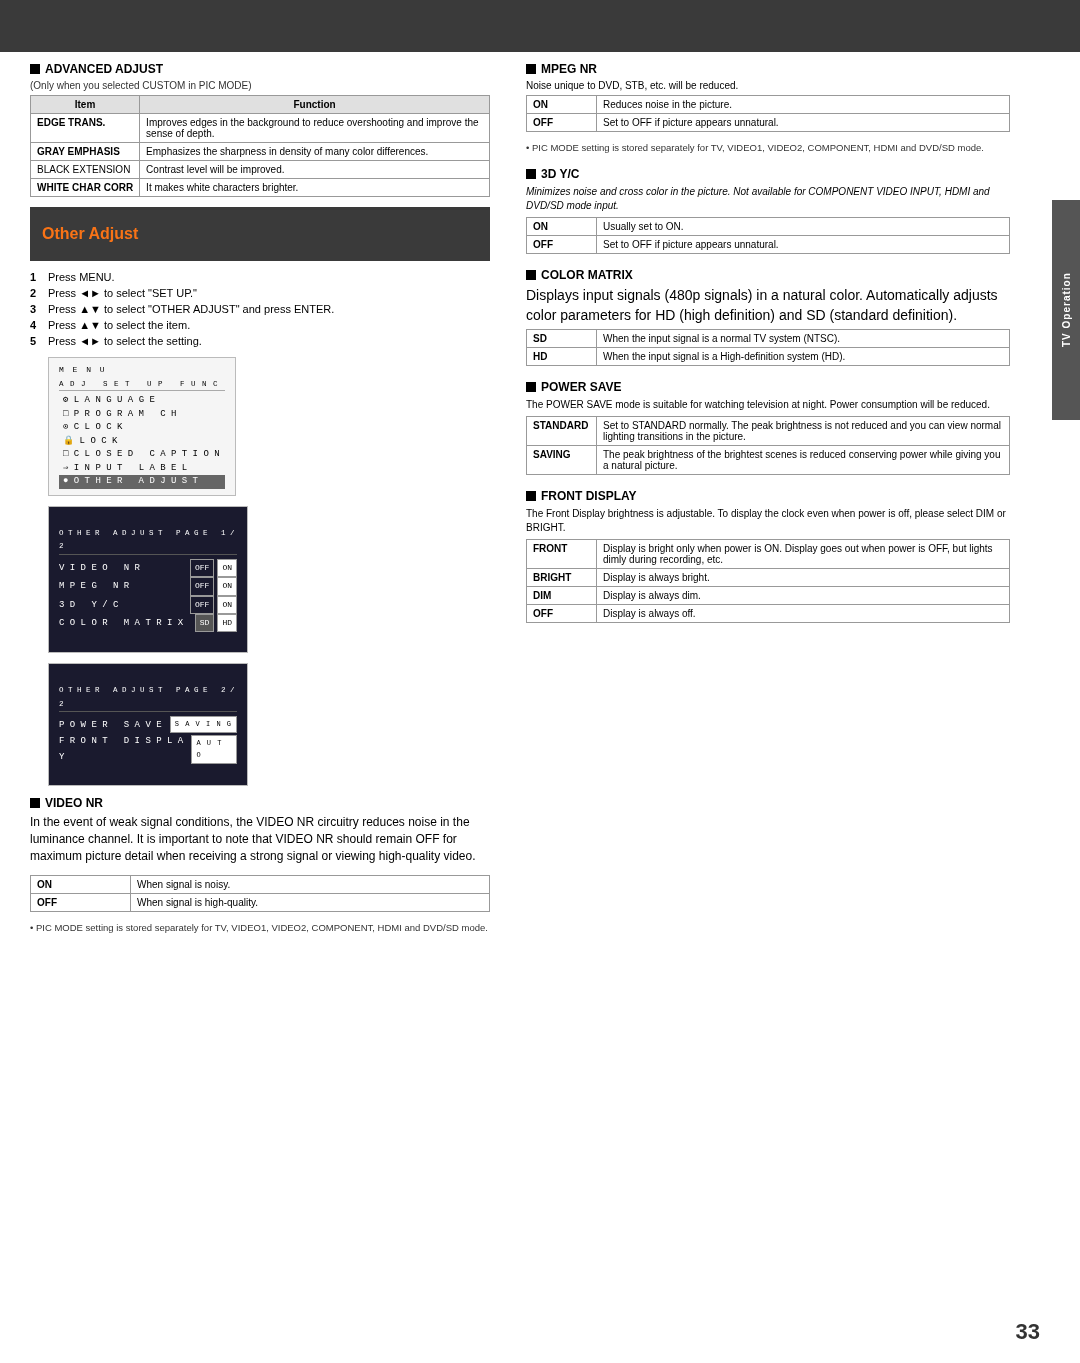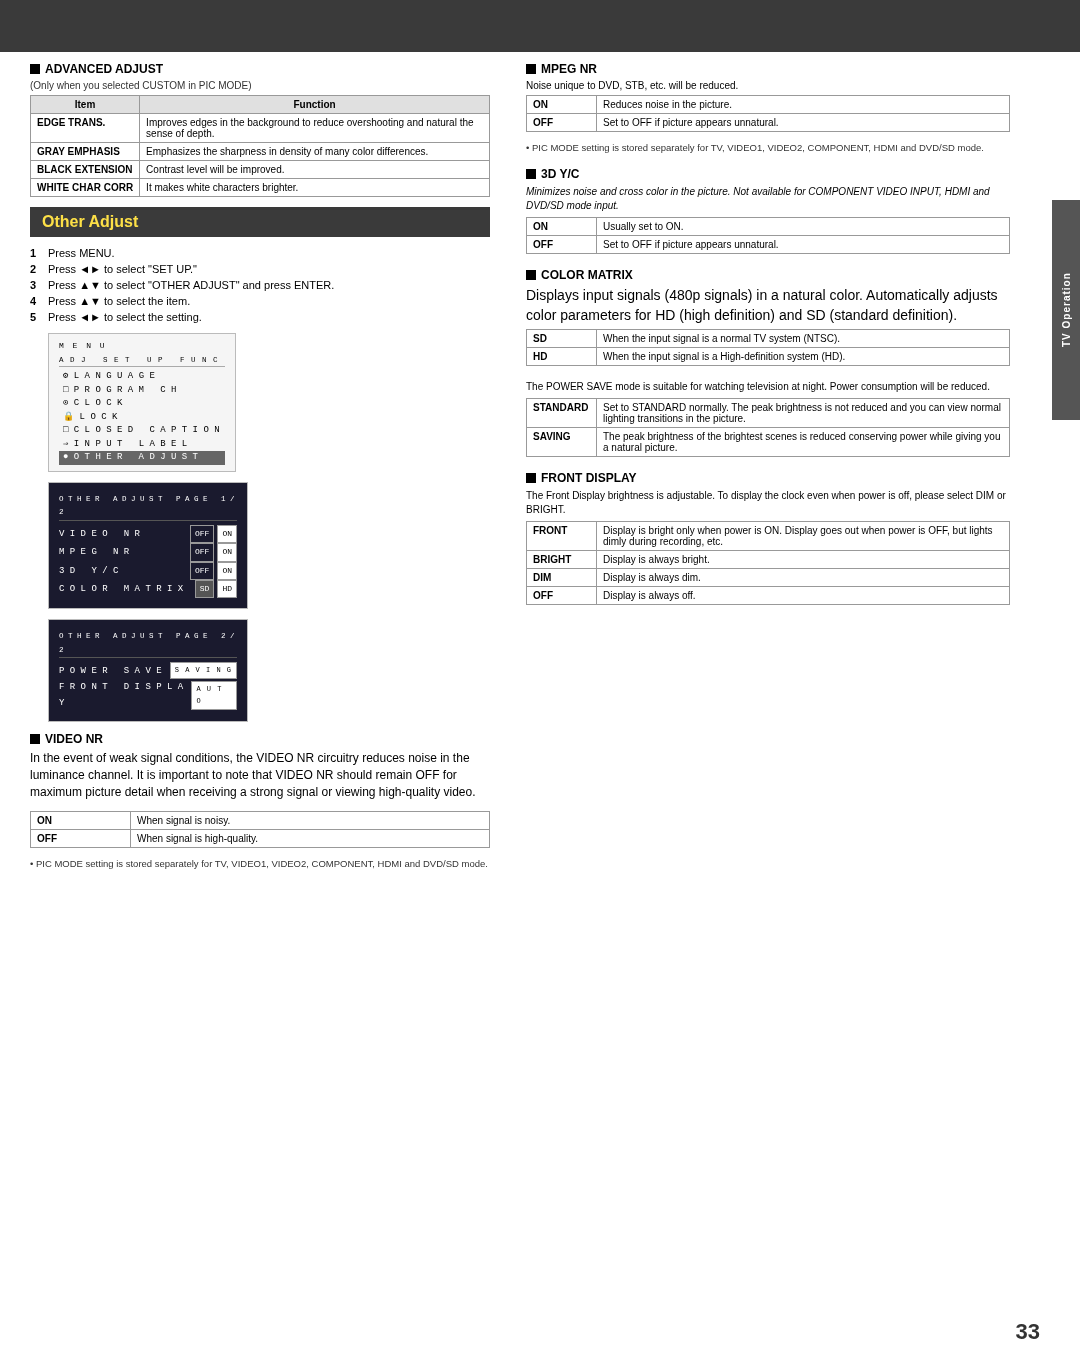--- a/index.html
+++ b/index.html
@@ -109,24 +109,24 @@
     }
     table td:first-child {
       font-weight: bold;
       white-space: nowrap;
       width: 100px;
     }
 
     
     .other-adjust-box {
       background: #3a3a3a;
-      color: #fde047;
+      color: #f97316;
       font-size: 16px;
       font-weight: bold;
-      padding: 6px 12px;
+      padding: 18px 12px;
       margin-bottom: 10px;
       margin-top: 10px;
     }
 
     .steps {
       margin-bottom: 10px;
     }
     .step-item {
       display: flex;
       gap: 6px;
@@ -165,21 +165,21 @@
     .menu-box .menu-item.highlighted {
       background: #666;
       color: #fff;
     }
 
     
     .osd-box {
       border: 1px solid #bbb;
       background: #1a1a2e;
       color: #fff;
-      padding: 10px 10px;
+      padding: 20px 10px;
       font-size: 9px;
       font-family: 'Courier New', monospace;
       margin-left: 18px;
       margin-bottom: 10px;
       width: 200px;
       line-height: 1.8;
     }
     .osd-row {
       display: flex;
       justify-content: space-between;
@@ -244,28 +244,28 @@
       <table>
         <thead>
           <tr>
             <th>Item</th>
             <th>Function</th>
           </tr>
         </thead>
         <tbody id="advanced-adjust-tbody">
         <tr>
               <td style="font-weight: bold;">EDGE TRANS.</td>
-              <td>Improves edges in the background to reduce overshooting and natural the sense of depth.</td>
+              <td>Improves edges in the background to reduce overshooting and improve the sense of depth.</td>
             </tr>
             <tr>
               <td style="font-weight: bold;">GRAY EMPHASIS</td>
               <td>Emphasizes the sharpness in density of many color differences.</td>
             </tr>
             <tr>
-              <td style="font-weight: bold;">BLACK EXTENSION</td>
+              <td style="font-weight: normal;">BLACK EXTENSION</td>
               <td>Contrast level will be improved.</td>
             </tr>
             <tr>
               <td style="font-weight: bold;">WHITE CHAR CORR</td>
               <td>It makes white characters brighter.</td>
             </tr>
           </tbody>
       </table>
     </div>
 
@@ -436,20 +436,24 @@
             </tr>
             <tr>
               <td style="width: 70px; font-weight: bold;">HD</td>
               <td>When the input signal is a High-definition system (HD).</td>
             </tr>
           </tbody>
       </table>
     </div>
 
     <div class="right-section">
+      <div class="section-heading">
+        <span class="sq"></span>
+        <span>POWER SAVE</span>
+      </div>
       <p style="font-size:10px; margin-bottom:4px; line-height:1.4;">The POWER SAVE mode is suitable for watching television at night. Power consumption will be reduced.</p>
       <table class="small-table">
         <tbody id="power-save-tbody">
             <tr>
               <td style="width: 70px; font-weight: bold;">STANDARD</td>
               <td>Set to STANDARD normally. The peak brightness is not reduced and you can view normal lighting transitions in the picture.</td>
             </tr>
             <tr>
               <td style="width: 70px; font-weight: bold;">SAVING</td>
               <td>The peak brightness of the brightest scenes is reduced conserving power while giving you a natural picture.</td>

